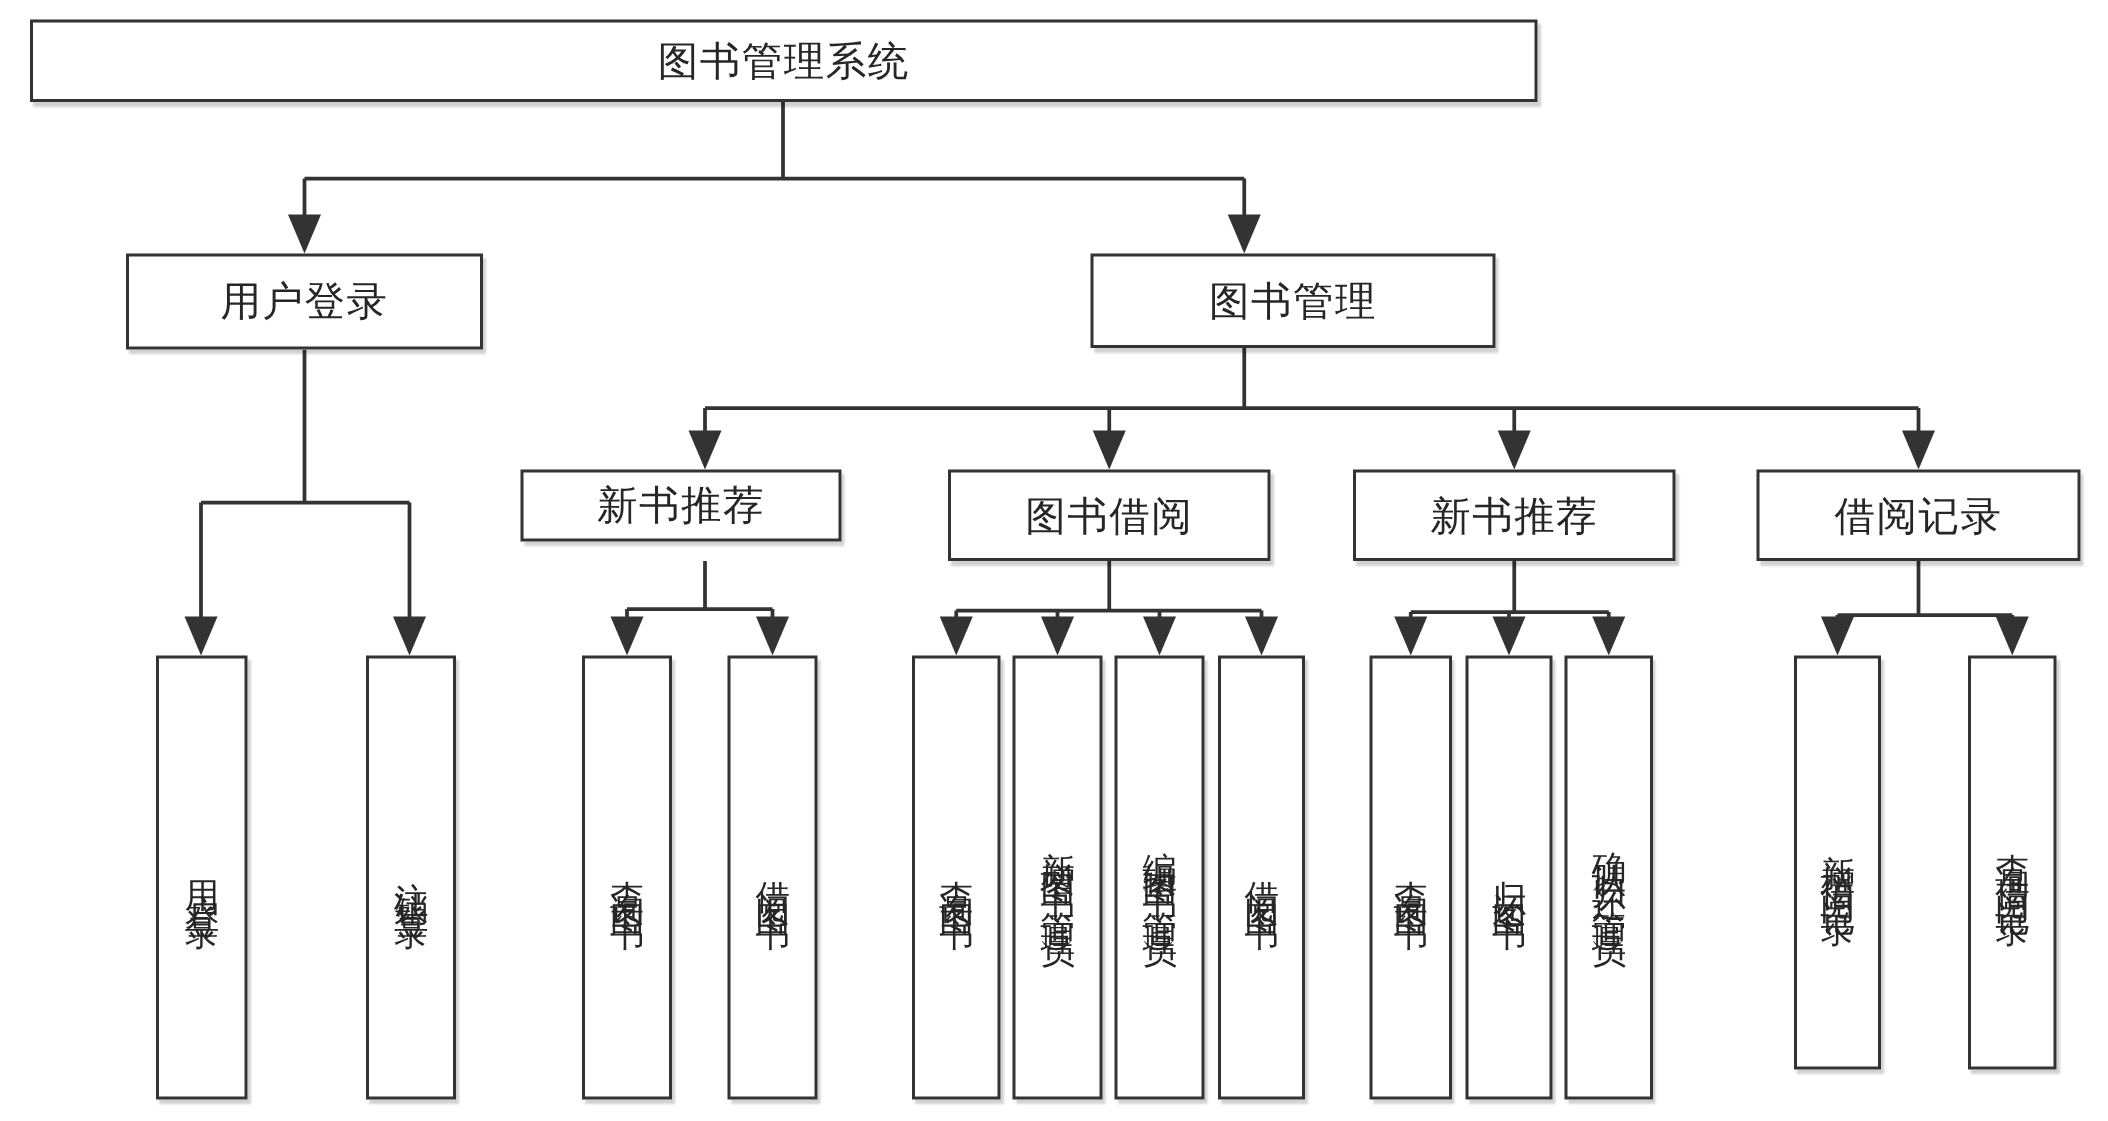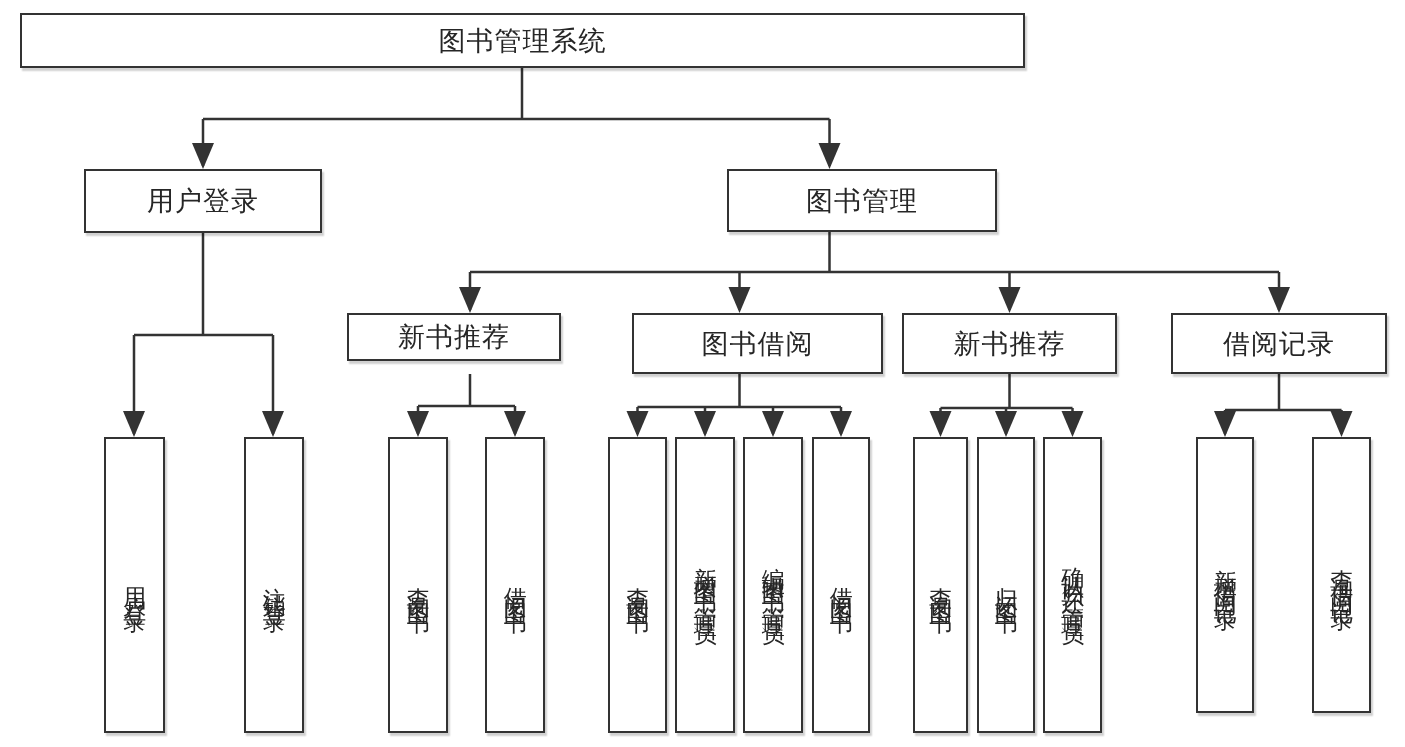--- a/index.html
+++ b/index.html
@@ -85,21 +85,21 @@
   <div class="node hnode" style="left:84px;top:169px;width:238px;height:64px;">
     <span>用户登录</span>
   </div>
   <div class="node hnode" style="left:713px;top:169px;width:270px;height:63px;margin-left:14px;">
     <span>图书管理</span>
   </div>
 
   <div class="node hnode" style="left:347px;top:313px;width:214px;height:48px;">
     <span>新书推荐</span>
   </div>
-  <div class="node hnode" style="left:632px;top:313px;width:251px;height:61px;">
+  <div class="node hnode" style="left:632px;top:313px;width:215px;height:61px;">
     <span>图书借阅</span>
   </div>
   <div class="node hnode" style="left:902px;top:313px;width:215px;height:61px;">
     <span>新书推荐</span>
   </div>
   <div class="node hnode" style="left:1171px;top:313px;width:216px;height:61px;">
     <span>借阅记录</span>
   </div>
 
   <div class="node leaf" style="left:104px;top:437px;width:61px;height:296px;">

